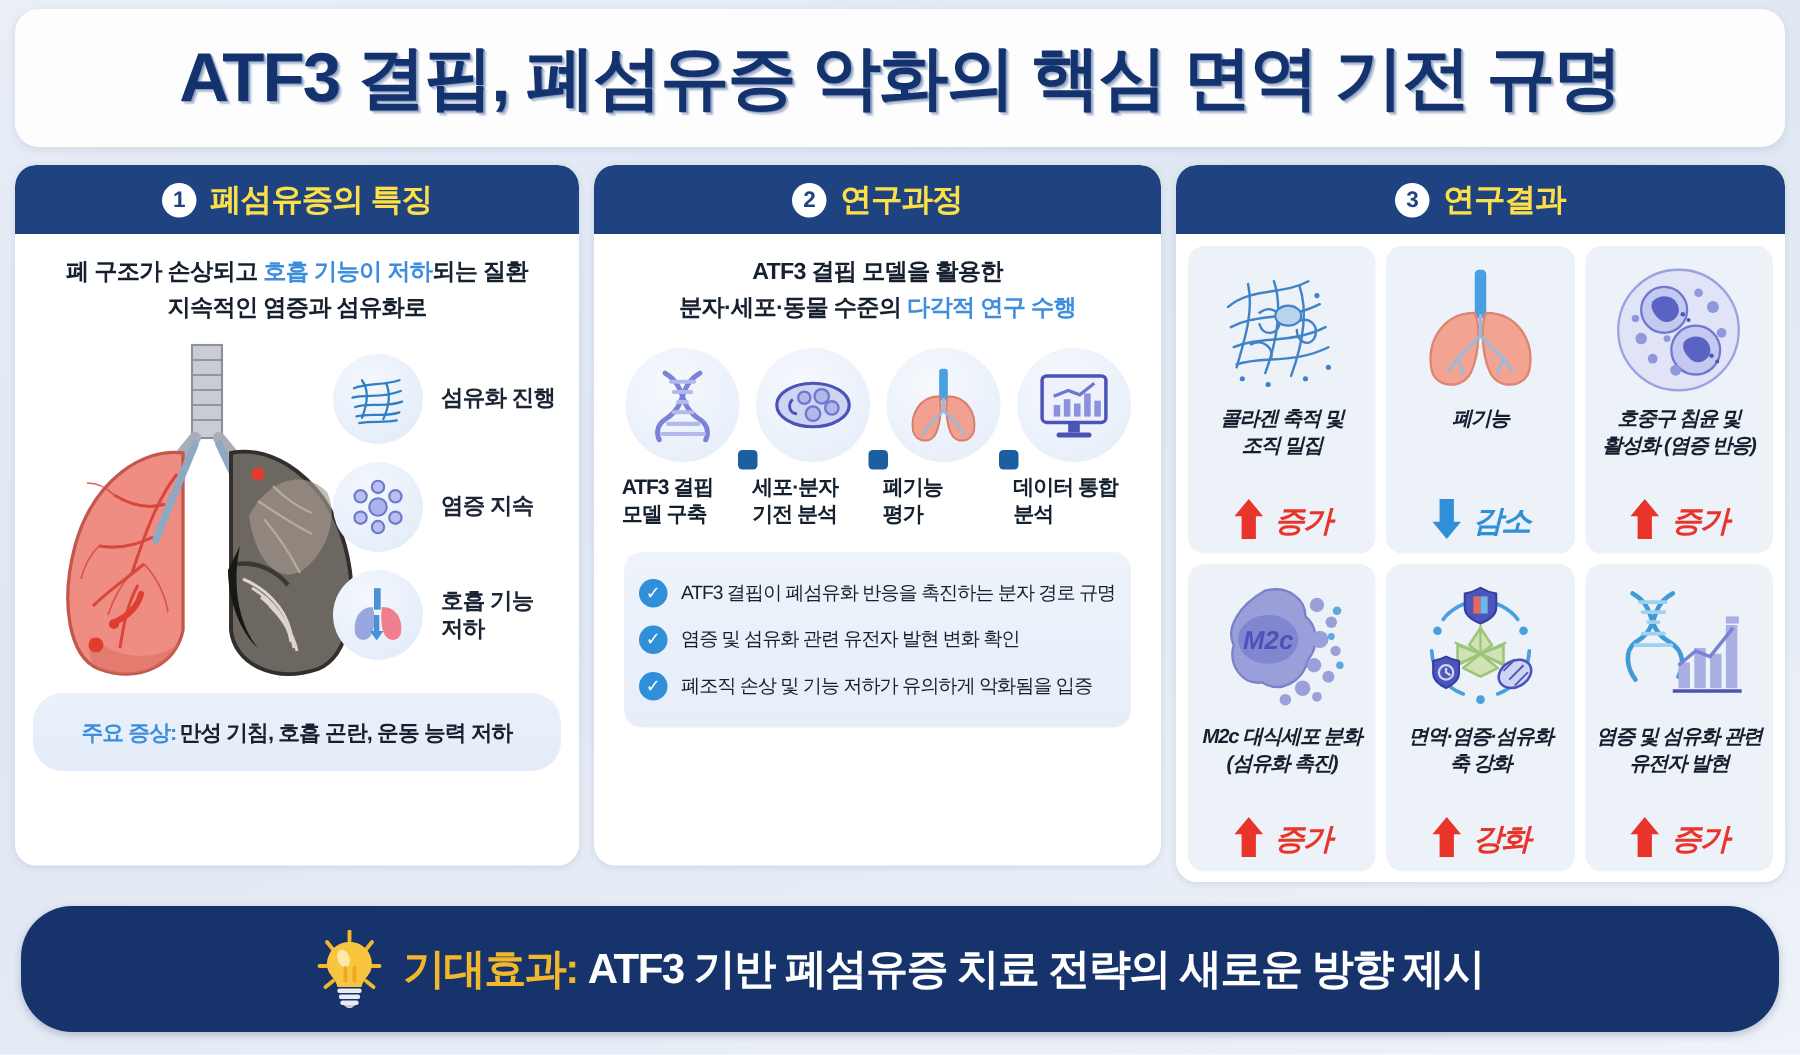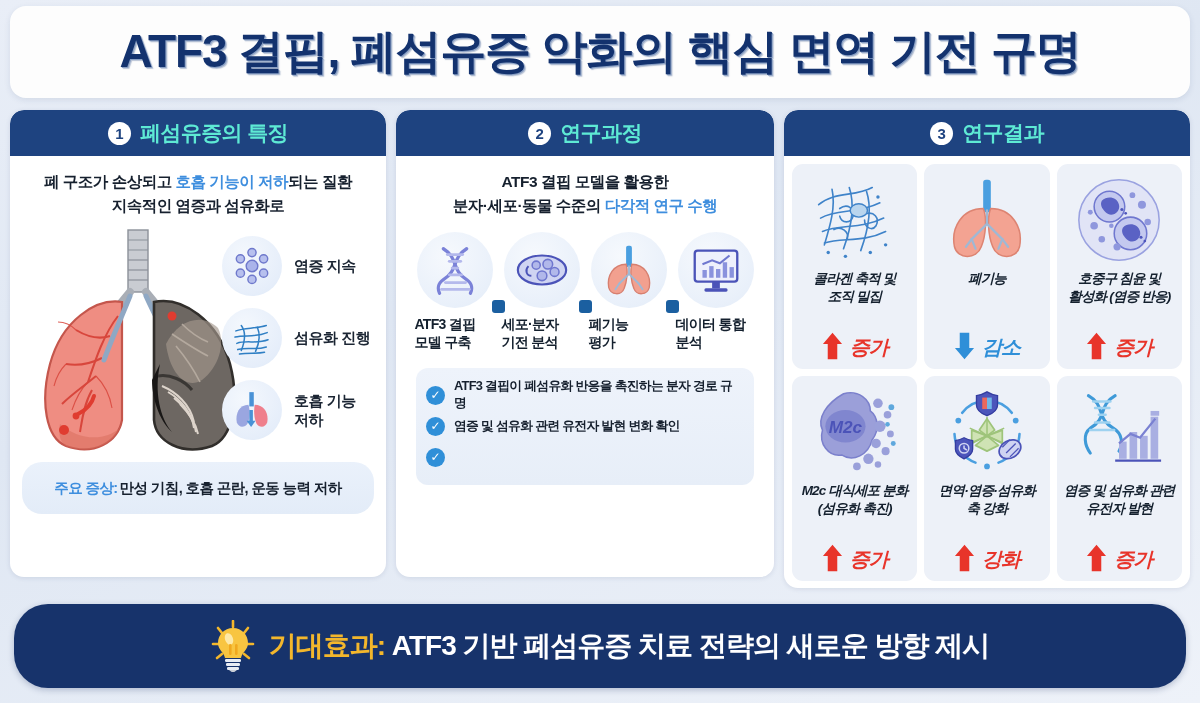--- a/index.html
+++ b/index.html
@@ -38,21 +38,21 @@
     height:46px; background:#1e4380;
     display:flex; align-items:center; justify-content:center; gap:9px;
     border-radius:14px 14px 0 0;
   }
   .pnum{
     width:23px; height:23px; border-radius:50%;
     background:#ffffff; color:#1e4380;
     font-size:15px; font-weight:900;
     display:flex; align-items:center; justify-content:center; line-height:1;
   }
-  .ptitle{ color:#5eead4; font-size:21px; font-weight:800; letter-spacing:-.6px; }
+  .ptitle{ color:#fde047; font-size:21px; font-weight:800; letter-spacing:-.6px; }
 
   
   .p1body{ padding:14px 12px 0; }
   .lead{ text-align:center; font-size:15.5px; font-weight:700; color:#16202e; line-height:1.55; letter-spacing:-.5px;}
   .lead .hi{ color:#3e8ede; }
 
   .p1mid{ position:relative; height:232px; margin-top:6px; }
   .lungwrap{ position:absolute; left:4px; top:0px; width:224px; height:230px; }
   .iconcol{ position:absolute; right:2px; top:6px; width:150px; }
   .iconrow{ display:flex; align-items:center; gap:12px; height:72px; }
@@ -87,21 +87,21 @@
     margin:16px 10px 0; padding:12px 10px;
     background:linear-gradient(180deg,#eef3fb 0%,#e7eef8 100%);
     border-radius:12px;
   }
   .checkrow{ display:flex; align-items:center; gap:9px; height:31px; }
   .cmark{
     width:19px; height:19px; border-radius:50%; background:#2f8fd8;
     flex:0 0 19px; display:flex; align-items:center; justify-content:center;
     color:#fff; font-size:12px; font-weight:900; line-height:1;
   }
-  .ctext{ font-size:12.8px; font-weight:700; color:#16202e; letter-spacing:-.7px; }
+  .ctext{ font-size:12.8px; font-weight:400; color:#16202e; letter-spacing:-.7px; }
 
   
   .grid{ padding:8px 8px 8px; display:grid; grid-template-columns:repeat(3,1fr); gap:7px; }
   .card{
     background:#edf1f8; border-radius:11px; height:205px;
     display:flex; flex-direction:column; align-items:center;
     padding:8px 5px 6px;
     font-style:italic;
   }
   .cardart{ height:96px; display:flex; align-items:center; justify-content:center; }
@@ -199,53 +199,53 @@
               <path d="M142 168 C156 176 166 190 168 204"></path>
               <path d="M148 174 C160 184 168 196 170 208"></path>
               <path d="M154 180 C164 190 170 200 172 210"></path>
             </g>
             <path d="M132 152 C144 150 158 156 166 166" stroke="#3a3734" stroke-width="3" fill="none"></path>
             <circle cx="146" cy="92" r="4.5" fill="#e03c30"></circle>
           </svg>
         </div>
 
         <div class="iconcol">
+
+          <div class="iconrow">
+            <div class="circ">
+              <svg viewBox="0 0 56 56" width="50" height="50">
+                <g stroke="#2f7fc4" fill="none" stroke-width="1.7" stroke-linecap="round">
+                  <path d="M10 20 C20 16 32 18 44 14"></path>
+                  <path d="M9 27 C20 24 30 28 45 22"></path>
+                  <path d="M11 34 C22 30 33 35 46 30"></path>
+                  <path d="M12 41 C23 38 32 42 44 38"></path>
+                  <path d="M14 46 C24 44 33 46 42 44"></path>
+                  <path d="M16 14 C22 22 20 32 16 42"></path>
+                  <path d="M34 16 C38 25 36 34 32 43"></path>
+                </g>
+              </svg>
+            </div>
+            <div class="iconlabel">섬유화 진행</div>
+          </div>
 
           <div class="iconrow">
             <div class="circ">
               <svg viewBox="0 0 56 56" width="50" height="50">
                 <circle cx="28" cy="28" r="6.5" fill="#aab4ea" stroke="#6f79cc" stroke-width="1.6"></circle>
                 <g fill="#b7c0ee" stroke="#6f79cc" stroke-width="1.6">
                   <circle cx="28" cy="13" r="4.6"></circle>
                     <circle cx="41" cy="20" r="4.6"></circle>
                   <circle cx="41" cy="36" r="4.6"></circle>
                     <circle cx="28" cy="43" r="4.6"></circle>
                   <circle cx="15" cy="36" r="4.6"></circle>
                     <circle cx="15" cy="20" r="4.6"></circle>
                 </g>
               </svg>
             </div>
             <div class="iconlabel">염증 지속</div>
-          </div>
-
-          <div class="iconrow">
-            <div class="circ">
-              <svg viewBox="0 0 56 56" width="50" height="50">
-                <g stroke="#2f7fc4" fill="none" stroke-width="1.7" stroke-linecap="round">
-                  <path d="M10 20 C20 16 32 18 44 14"></path>
-                  <path d="M9 27 C20 24 30 28 45 22"></path>
-                  <path d="M11 34 C22 30 33 35 46 30"></path>
-                  <path d="M12 41 C23 38 32 42 44 38"></path>
-                  <path d="M14 46 C24 44 33 46 42 44"></path>
-                  <path d="M16 14 C22 22 20 32 16 42"></path>
-                  <path d="M34 16 C38 25 36 34 32 43"></path>
-                </g>
-              </svg>
-            </div>
-            <div class="iconlabel">섬유화 진행</div>
           </div>
 
           <div class="iconrow">
             <div class="circ">
               <svg viewBox="0 0 56 56" width="50" height="50">
                 <rect x="25" y="8" width="5" height="16" fill="#4a92d6"></rect>
                 <path d="M24 22 C14 22 9 32 11 42 C13 48 20 48 23 43 C26 37 26 28 24 22Z" fill="#9aa6e0"></path>
                 <path d="M31 22 C42 22 47 32 45 42 C43 48 36 48 33 43 C30 37 30 28 31 22Z" fill="#ef7f8c"></path>
                 <path d="M27 28 L27 42" stroke="#4a92d6" stroke-width="4"></path>
                 <path d="M27 47 L22 40 L32 40 Z" fill="#4a92d6"></path>
@@ -367,20 +367,21 @@
         <div class="checkrow">
           <span class="cmark">✓</span>
           <span class="ctext">ATF3 결핍이 폐섬유화 반응을 촉진하는 분자 경로 규명</span>
         </div>
         <div class="checkrow">
           <span class="cmark">✓</span>
           <span class="ctext">염증 및 섬유화 관련 유전자 발현 변화 확인</span>
         </div>
         <div class="checkrow">
           <span class="cmark">✓</span>
+          <span class="ctext">폐조직 손상 및 기능 저하가 유의하게 악화됨을 입증</span>
         </div>
       </div>
     </div>
   </section>
 
   <section class="panel p3">
     <div class="phead">
       <span class="pnum">3</span>
       <span class="ptitle">연구결과</span>
     </div>

